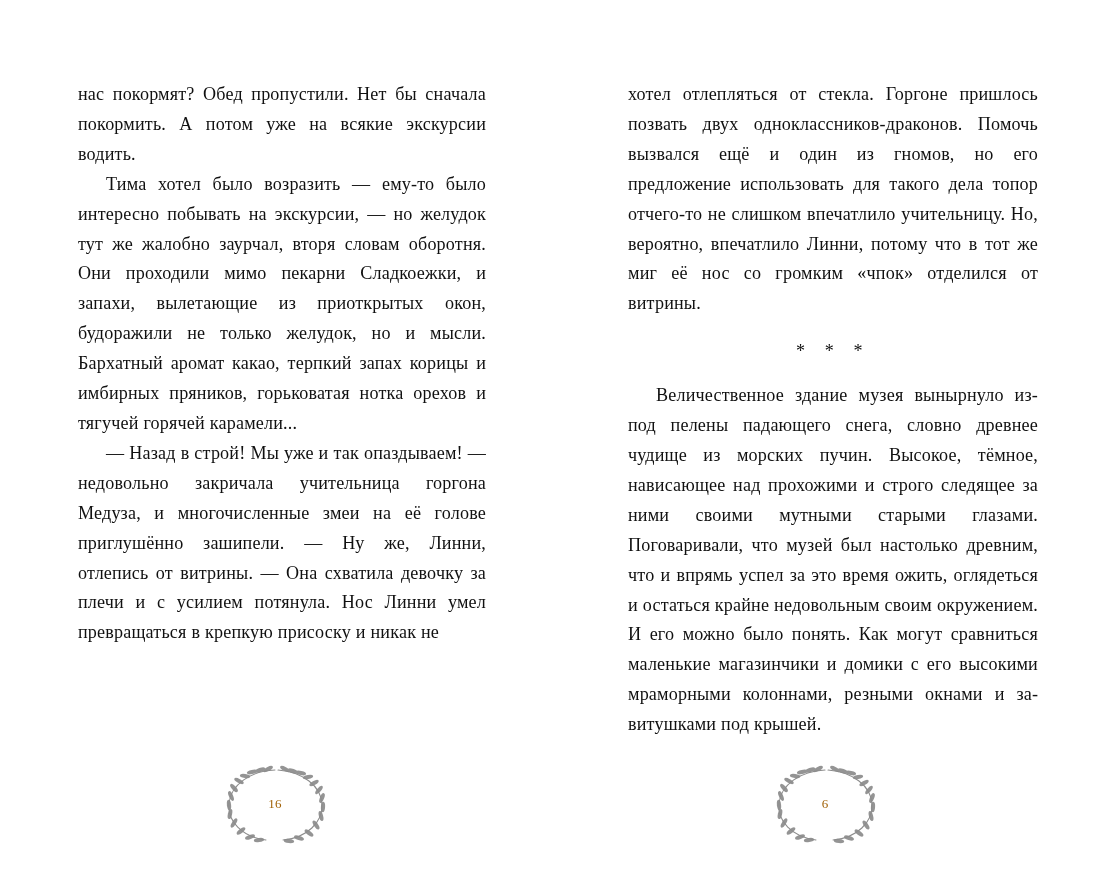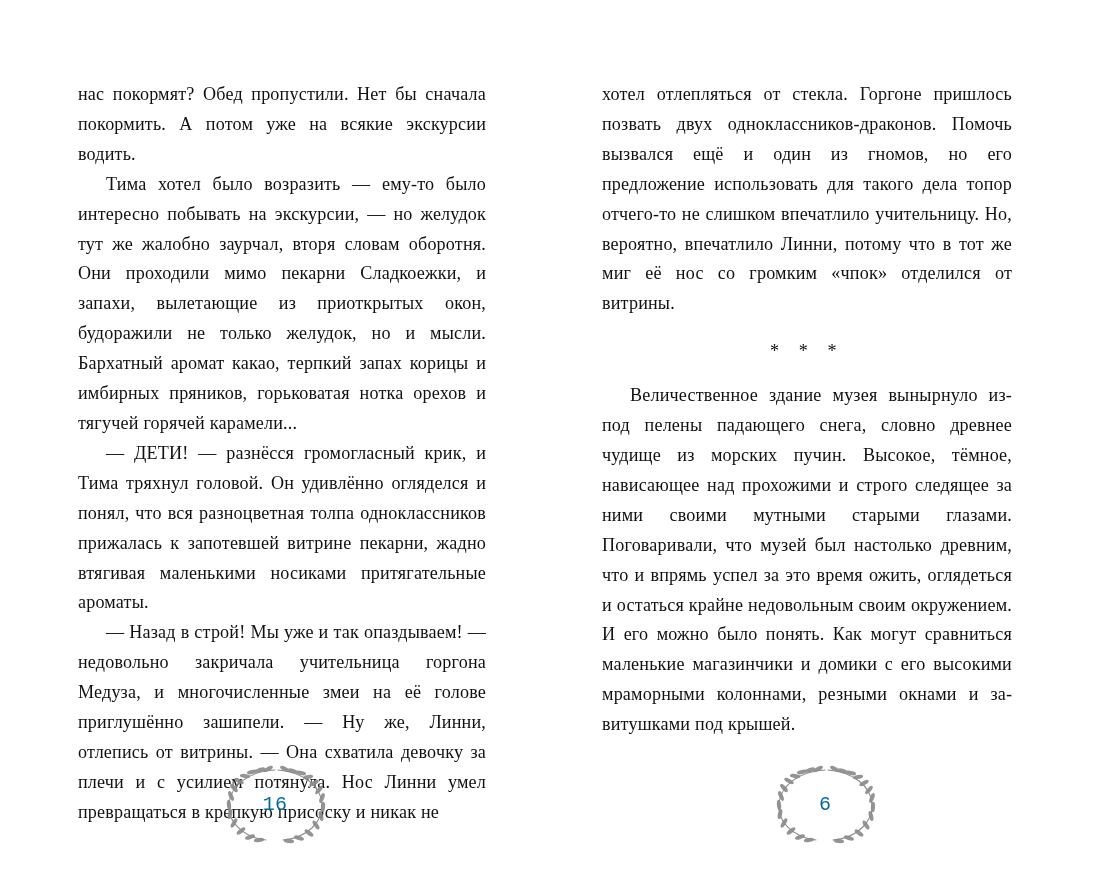--- a/index.html
+++ b/index.html
@@ -29,21 +29,21 @@
     height: 880px;
   }
   .page-left  { left: 0;   width: 550px; }
   .page-right { left: 550px; width: 550px; }
 
   .text-block {
     position: absolute;
     top: 80px;
   }
   .page-left .text-block  { left: 78px;  width: 408px; }
-  .page-right .text-block { left: 52px;  width: 410px; }
+  .page-right .text-block { left: 78px;  width: 410px; }
 
   p.para {
     margin: 0;
     text-align: justify;
     text-justify: inter-word;
     font-size: 18.1px;
     line-height: 29.9px;
     letter-spacing: 0.01em;
     text-indent: 28px;
     hyphens: manual;
@@ -76,36 +76,35 @@
     display: block;
   }
   .folio-number {
     position: absolute;
     top: 0; left: 0;
     width: 130px;
     height: 92px;
     display: flex;
     align-items: center;
     justify-content: center;
-    font-size: 20px;
-    color: #0369a1;
-    font-family: Liberation Mono, monospace;
+    font-size: 13px;
+    color: #a16207;
+    font-family: Liberation Serif, serif;
     letter-spacing: 0.01em;
   }
 </style>
 </head>
 <body>
 
 <div class="spread">
 
   <div class="page page-left">
     <div class="text-block">
       <p class="para no-indent">нас покормят? Обед пропустили. Нет бы снача­ла покормить. А потом уже на всякие экскурсии водить.</p>
       <p class="para">Тима хотел было возразить — ему-то было интересно побывать на экскурсии, — но желу­док тут же жалобно заурчал, вторя словам обо­ротня. Они проходили мимо пекарни Сладко­ежки, и запахи, вылетающие из приоткрытых окон, будоражили не только желудок, но и мыс­ли. Бархатный аромат какао, терпкий запах ко­рицы и имбирных пряников, горьковатая нотка орехов и тягучей горячей карамели...</p>
-      <p class="para">— ДЕТИ! — разнёсся громогласный крик, и Тима тряхнул головой. Он удивлённо огля­делся и понял, что вся разноцветная толпа од­ноклассников прижалась к запотевшей витрине пекарни, жадно втягивая маленькими носика­ми притягательные ароматы.</p>
       <p class="para">— Назад в строй! Мы уже и так опаздыва­ем! — недовольно закричала учительница гор­гона Медуза, и многочисленные змеи на её го­лове приглушённо зашипели. — Ну же, Линни, отлепись от витрины. — Она схватила девочку за плечи и с усилием потянула. Нос Линни умел превращаться в крепкую присоску и никак не</p>
     </div>
 
     <div class="folio">
       <svg class="folio-wreath" viewBox="0 0 130 92">
         <g stroke="#8c8c8c" stroke-width="1.05" fill="none" stroke-linecap="round">
 
           <path d="M65 12 C40 13 21 27 19 45 C17 63 32 79 56 82"></path>
 
           <path d="M68 12 C93 14 111 28 112 46 C113 64 97 80 73 82"></path>

